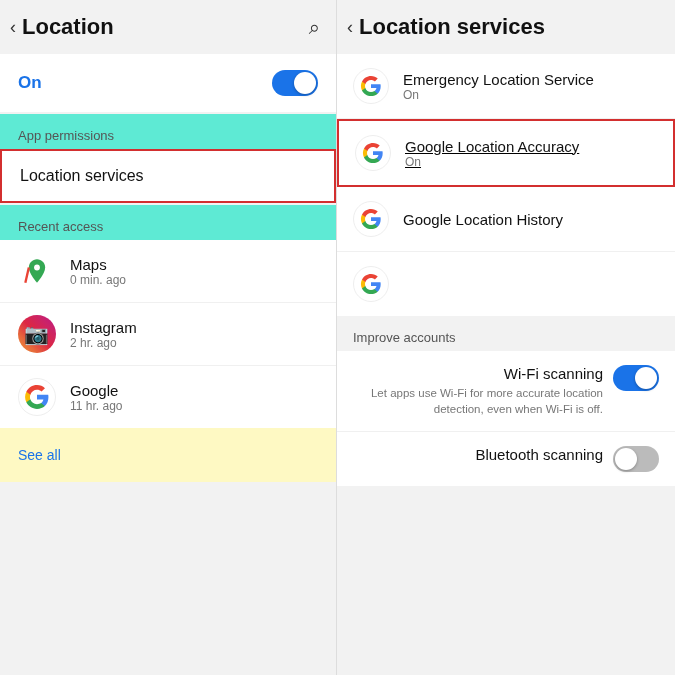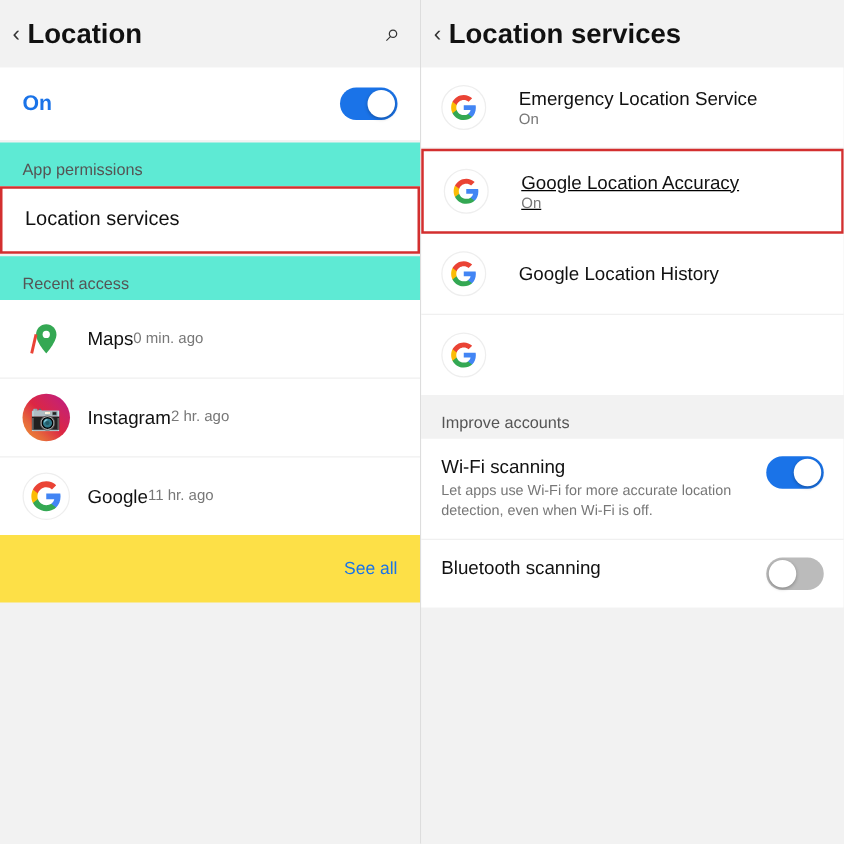--- a/index.html
+++ b/index.html
@@ -149,27 +149,27 @@
 
     .instagram-icon {
       background: linear-gradient(45deg, #f09433, #e6683c, #dc2743, #cc2366, #bc1888);
     }
 
     .google-icon {
       background: #fff;
       border: 1px solid #eee;
     }
 
-    .app-info { display: flex; flex-direction: row; }
+    .app-info { display: flex; flex-direction: column; }
     .app-name { font-size: 15px; color: #111; font-weight: 400; }
     .app-time { font-size: 12px; color: #777; }
 
     .see-all-row {
-      background: #fde047;
-      text-align: right;
+      background: #fef9c3;
+      text-align: left;
       padding: 18px;
     }
 
     .see-all-text {
       color: #1a73e8;
       font-size: 14px;
       cursor: pointer;
     }
 
     
@@ -186,21 +186,21 @@
 
     .services-list {
       background: #fff;
     }
 
     .service-item {
       display: flex;
       align-items: center;
       padding: 14px 16px;
       border-bottom: 1px solid #f0f0f0;
-      gap: 26px;
+      gap: 14px;
       cursor: pointer;
     }
 
     .service-item.highlighted {
       border: 2px solid #d32f2f;
       margin: 0;
       text-decoration: underline;
     }
 
     .service-item:last-child {
@@ -234,20 +234,21 @@
       background: #fff;
     }
 
     .accuracy-item {
       display: flex;
       align-items: flex-start;
       padding: 14px 16px;
       border-bottom: 1px solid #f0f0f0;
       justify-content: space-between;
       gap: 10px;
+      text-align: right;
     }
 
     .accuracy-item:last-child {
       border-bottom: none;
     }
 
     .accuracy-text-group {
       flex: 1;
     }
 

